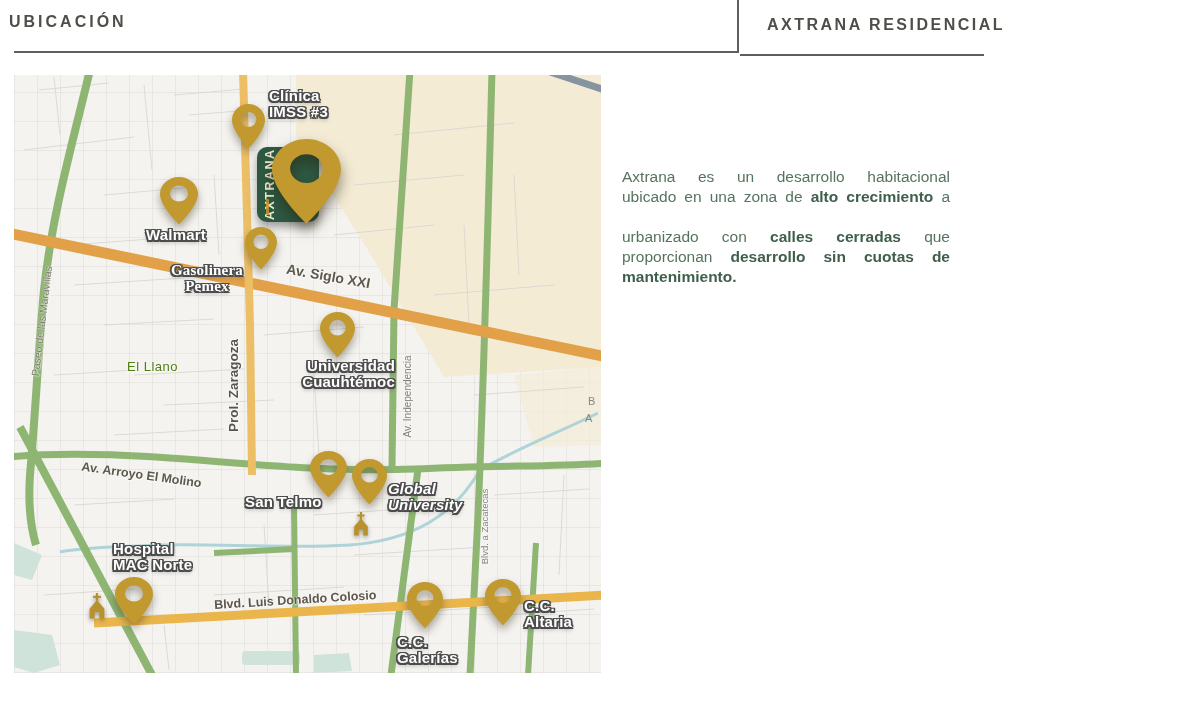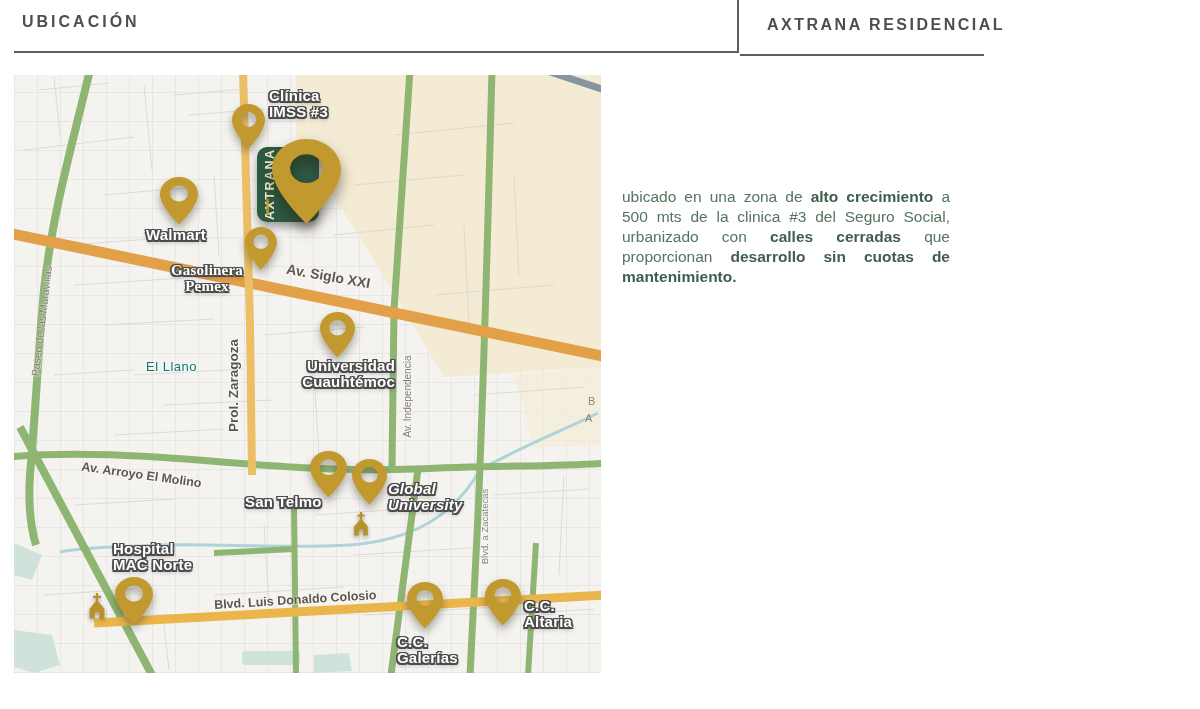--- a/index.html
+++ b/index.html
@@ -5,21 +5,21 @@
   :root{
     --accent-gold:#c1992f; --brand-green:#2d5943; --road-orange:#e2a148;
     --road-yellow:#ecbf66; --road-green:#8fb573; --road-gold:#eab64b;
     --text-green:#55745f; --text-green-bold:#3f5f4c; --header-gray:#4f4f49;
   }
   *{margin:0;padding:0;box-sizing:border-box;}
   body{background:#fff;font-family:"Liberation Sans",sans-serif;}
   .page{position:relative;width:1200px;height:709px;background:#fff;overflow:hidden;}
 
   
-  .title-left{position:absolute;left:22px;top:13px;font-size:16px;font-weight:bold;
+  .title-left{position:absolute;left:9px;top:13px;font-size:16px;font-weight:bold;
     letter-spacing:3px;color:var(--header-gray);}
   .rule-left{position:absolute;left:14px;top:51px;width:723px;height:2px;background:#5f5e58;}
   .v-divider{position:absolute;left:737px;top:0;width:2px;height:53px;background:#5f5e58;}
   .title-right{position:absolute;left:767px;top:16px;font-size:16px;font-weight:bold;
     letter-spacing:2.5px;color:var(--header-gray);}
   .rule-right{position:absolute;left:740px;top:54px;width:244px;height:2px;background:#5f5e58;}
 
   
   .desc{position:absolute;left:622px;top:167px;width:328px;color:var(--text-green);
     font-size:15.5px;line-height:20px;}
@@ -69,21 +69,21 @@
   #st-arroyo{left:67px;top:393px;font-size:12.5px;transform:rotate(8deg);}
   .street.minor{font-weight:normal;color:#807d73;}
   #st-zaragoza{left:164px;top:303px;width:110px;text-align:center;font-size:13.5px;
     color:#565650;transform:rotate(-90deg);}
   #st-independencia{left:350px;top:316px;width:86px;text-align:center;font-size:10px;
     transform:rotate(-90deg);}
   #st-maravillas{left:-30px;top:240px;width:115px;text-align:center;font-size:10.5px;
     transform:rotate(-83deg);}
   #st-zacatecas{left:430px;top:446px;width:80px;text-align:center;font-size:9.5px;
     color:#83877a;transform:rotate(-90deg);}
-  #st-elllano{left:113px;top:284px;font-size:13px;font-weight:normal;color:#0f766e;letter-spacing:.5px;margin-left:19px;}
+  #st-elllano{left:113px;top:284px;font-size:13px;font-weight:normal;color:#4d7c0f;letter-spacing:.5px;}
   .edge-letter{position:absolute;z-index:3;font-size:11px;color:#8a877d;font-weight:normal;}
   #edge-b{left:574px;top:320px;}
   #edge-a{left:571px;top:337px;}
 
   
   .pin{position:absolute;z-index:5;}
   .pin svg{display:block;width:100%;height:100%;
     filter:drop-shadow(0 5px 4px rgba(50,40,15,.40));}
   .pin use{fill:var(--accent-gold);}
   #pin-clinica{left:218px;top:29px;width:33px;height:45px;}
@@ -286,17 +286,17 @@
       <span>C.C.</span>
       <span>Galerías</span>
     </div>
     <div class="poi-label" id="lbl-altaria">
       <span>C.C.</span>
       <span>Altaria</span>
     </div>
   </div>
 
   <div class="desc">
-    <p><br><span>ubicado en una zona de </span><strong>alto crecimiento</strong><span> a</span><br><span>500 mts de la clinica #3 del Seguro Social,</span><br><span>urbanizado con </span><strong>calles cerradas</strong><span> que</span><br><span>proporcionan </span><strong>desarrollo sin cuotas de</strong><br></p>
+    <p><span>Axtrana es un desarrollo habitacional</span><br><span>ubicado en una zona de </span><strong>alto crecimiento</strong><span> a</span><br><br><span>urbanizado con </span><strong>calles cerradas</strong><span> que</span><br><span>proporcionan </span><strong>desarrollo sin cuotas de</strong><br></p>
     <p class="last"><strong>mantenimiento.</strong></p>
   </div>
 
 </div>
 
 </body></html>

